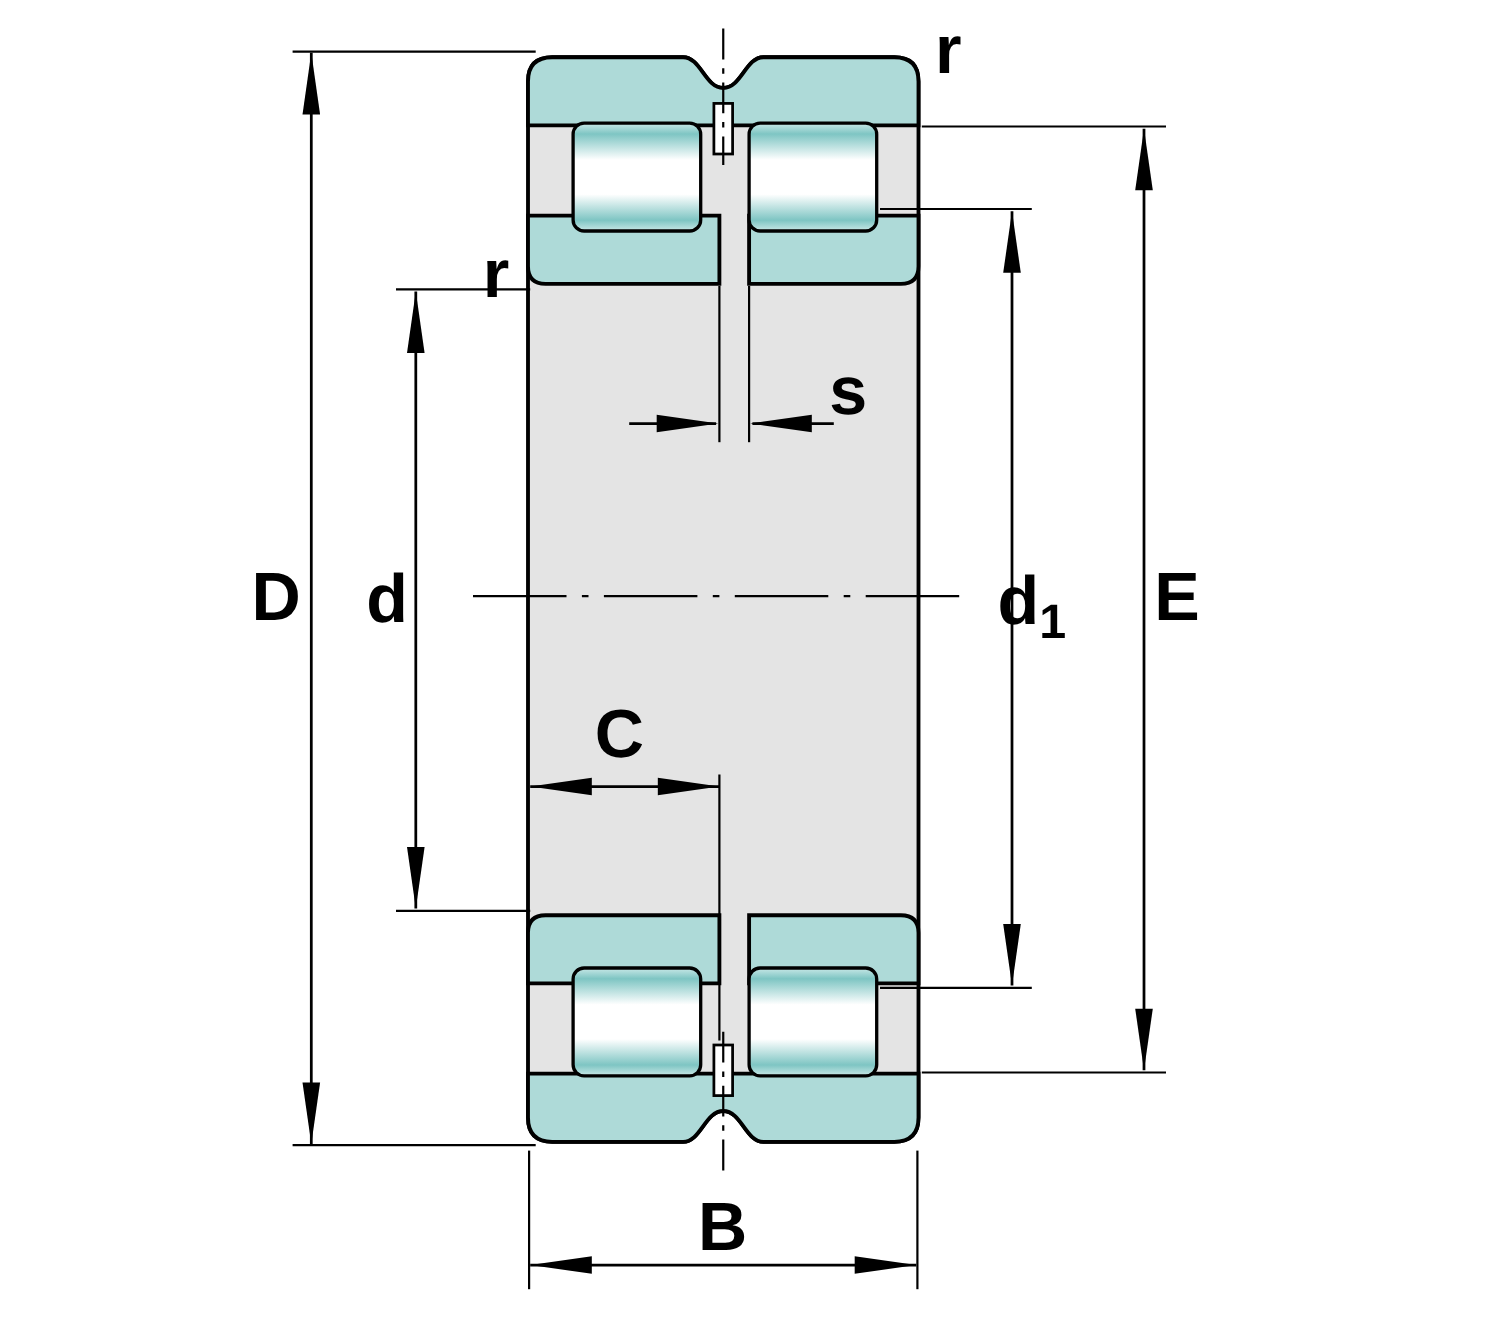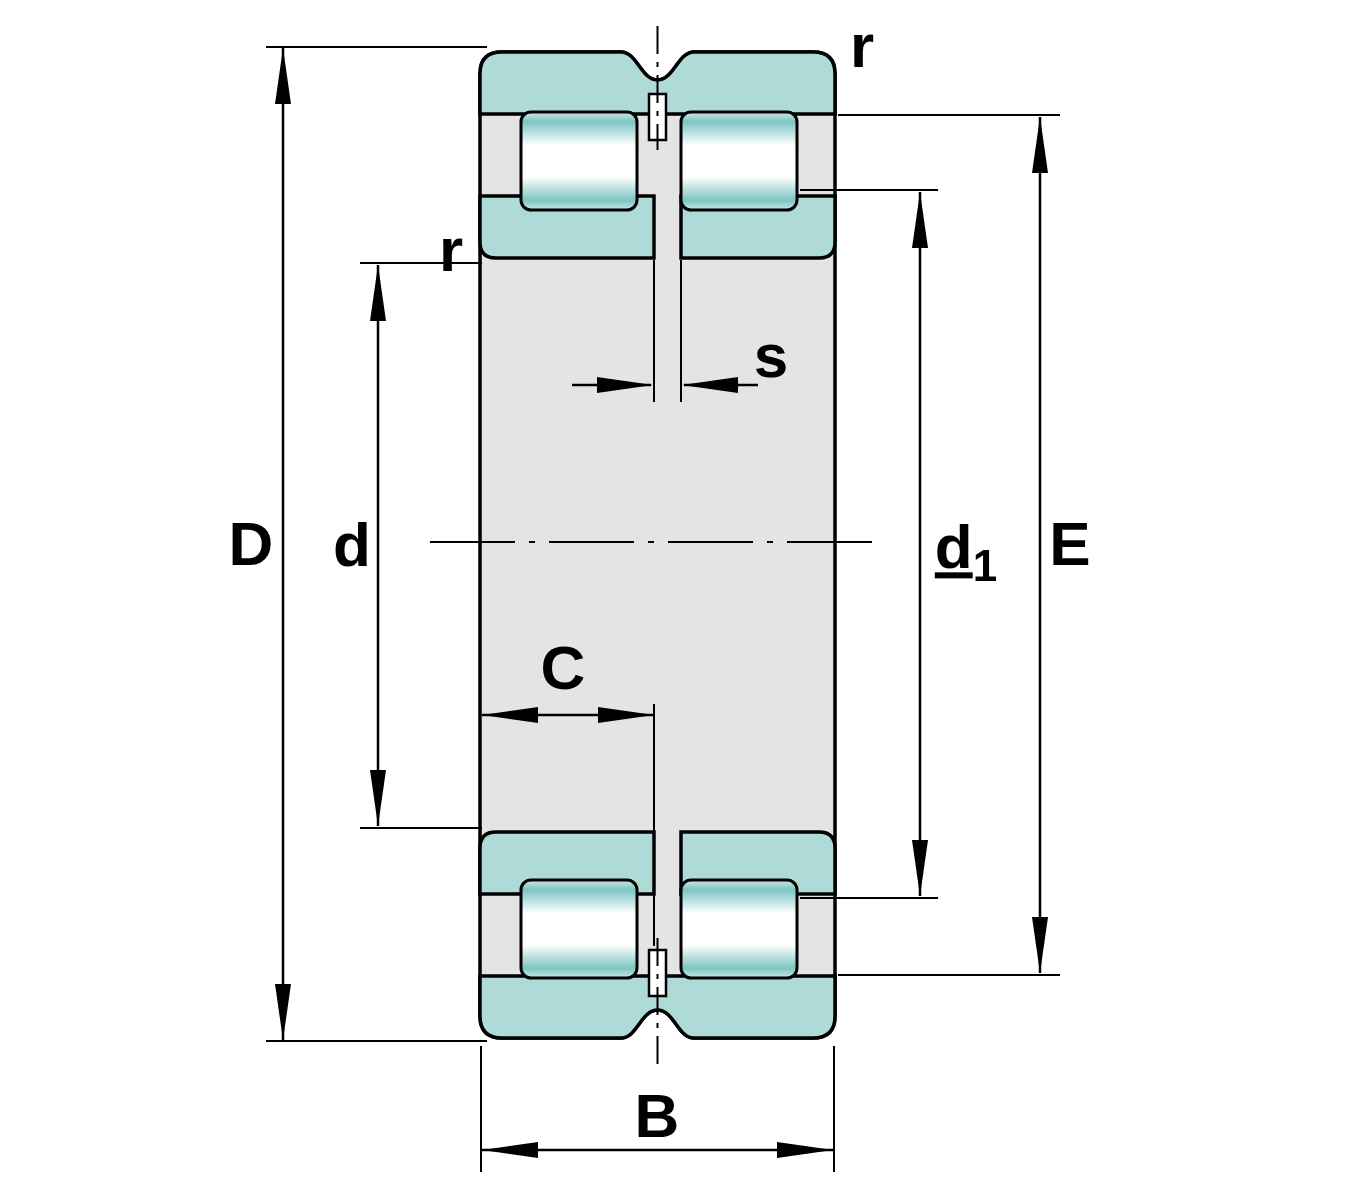--- a/index.html
+++ b/index.html
@@ -123,16 +123,16 @@
   </g>
 </svg>
 
 <div class="dim-label" style="left:251px;top:544px;">D</div>
 <div class="dim-label" style="left:352px;top:545px;">d</div>
 <div class="dim-label" style="left:862px;top:46px;">r</div>
 <div class="dim-label" style="left:451px;top:250px;">r</div>
 <div class="dim-label" style="left:771px;top:356px;">s</div>
 <div class="dim-label" style="left:563px;top:668px;">C</div>
 <div class="dim-label" style="left:657px;top:1116px;">B</div>
-<div class="dim-label" style="left:966px;top:552px;text-decoration:underline;"><span>d</span><span class="sub">1</span></div>
+<div class="dim-label" style="left:938px;top:552px;"><span>d</span><span class="sub">1</span></div>
 <div class="dim-label" style="left:1070px;top:544px;">E</div>
 
 </div>
 
 </body></html>

